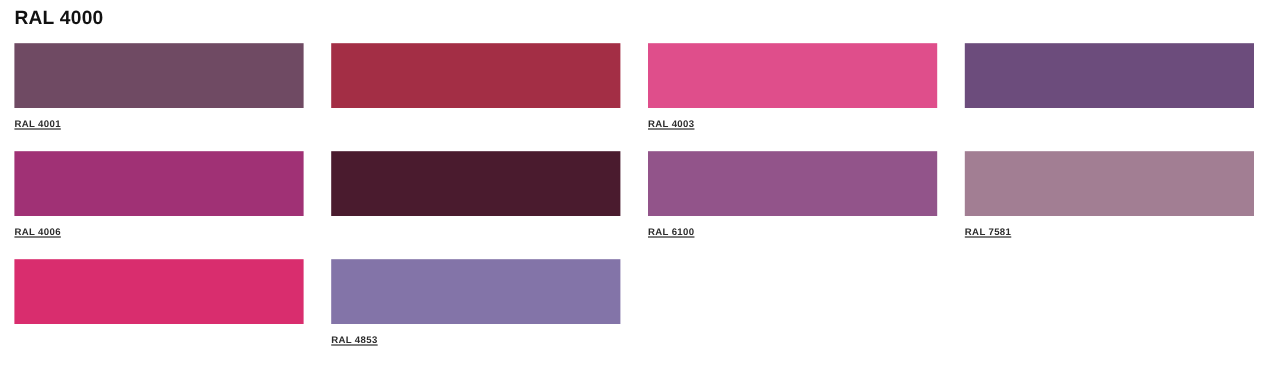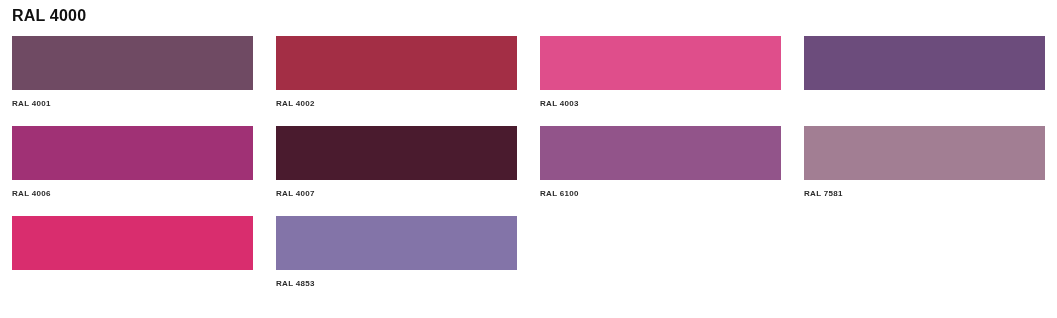--- a/index.html
+++ b/index.html
@@ -51,52 +51,51 @@
     display: block;
   }
   .swatch-label {
     margin-top: 8px;
     font-size: 8px;
     font-weight: bold;
     letter-spacing: 0.3px;
     color: #2b2b2b;
     line-height: 11px;
     white-space: nowrap;
+    text-decoration: underline;
   }
 </style>
 </head>
 <body>
 
 <div class="page">
 
   <div class="page-title">RAL 4000</div>
 
   <div class="swatch-grid">
       <div class="swatch-cell">
         <div class="swatch-chip" style="background-color: rgb(111, 74, 99);"></div>
         <div class="swatch-label">RAL 4001</div>
       </div>
       <div class="swatch-cell">
         <div class="swatch-chip" style="background-color: rgb(163, 46, 69);"></div>
-        <div class="swatch-label">RAL 4002</div>
       </div>
       <div class="swatch-cell">
         <div class="swatch-chip" style="background-color: rgb(223, 78, 139);"></div>
         <div class="swatch-label">RAL 4003</div>
       </div>
       <div class="swatch-cell">
         <div class="swatch-chip" style="background-color: rgb(108, 76, 124);"></div>
       </div>
       <div class="swatch-cell">
         <div class="swatch-chip" style="background-color: rgb(160, 49, 117);"></div>
         <div class="swatch-label">RAL 4006</div>
       </div>
       <div class="swatch-cell">
         <div class="swatch-chip" style="background-color: rgb(74, 27, 46);"></div>
-        <div class="swatch-label">RAL 4007</div>
       </div>
       <div class="swatch-cell">
         <div class="swatch-chip" style="background-color: rgb(146, 84, 138);"></div>
         <div class="swatch-label">RAL 6100</div>
       </div>
       <div class="swatch-cell">
         <div class="swatch-chip" style="background-color: rgb(162, 126, 147);"></div>
         <div class="swatch-label">RAL 7581</div>
       </div>
       <div class="swatch-cell">

